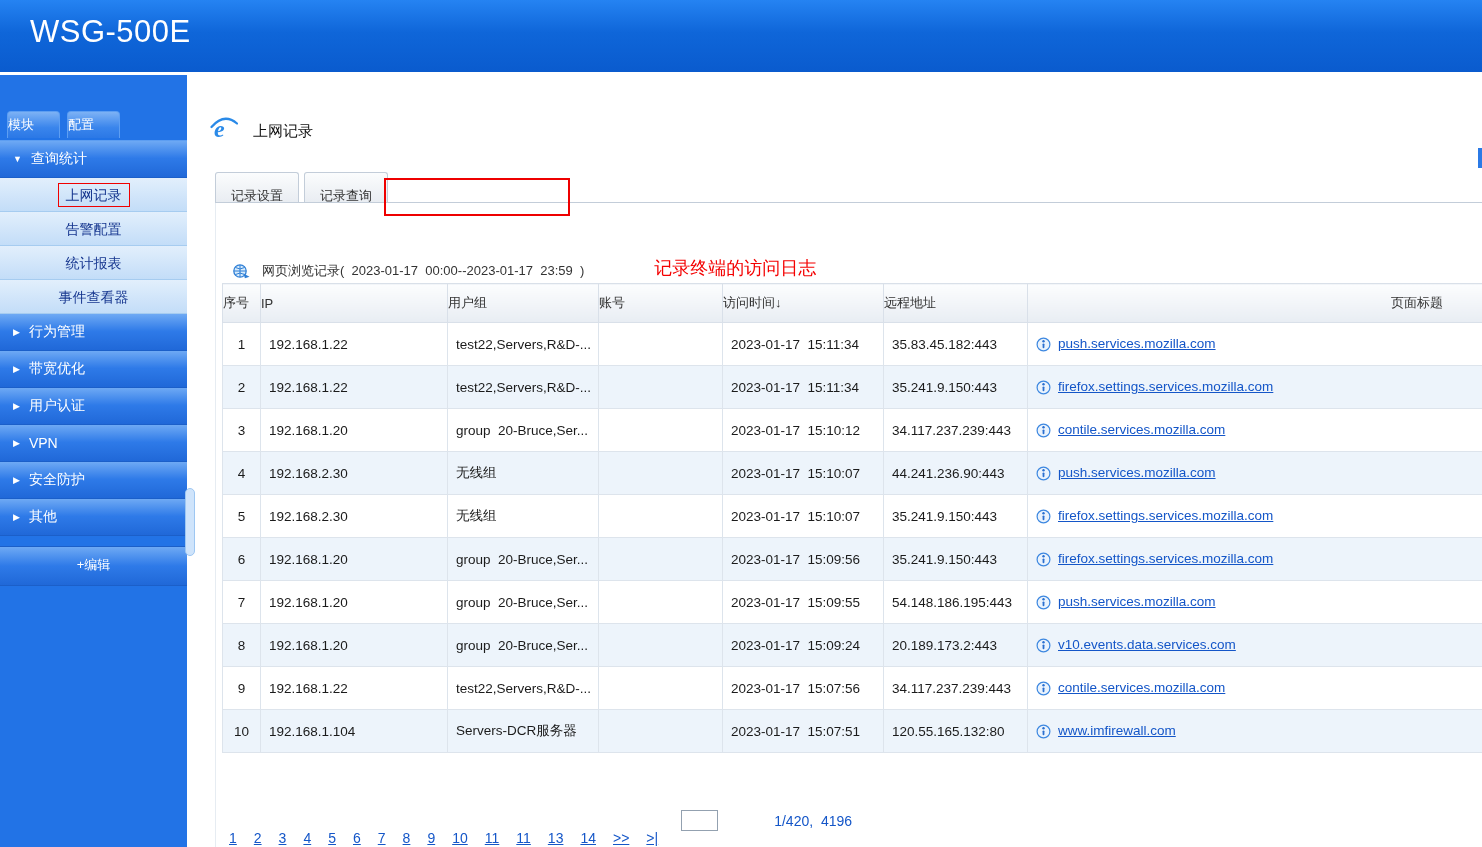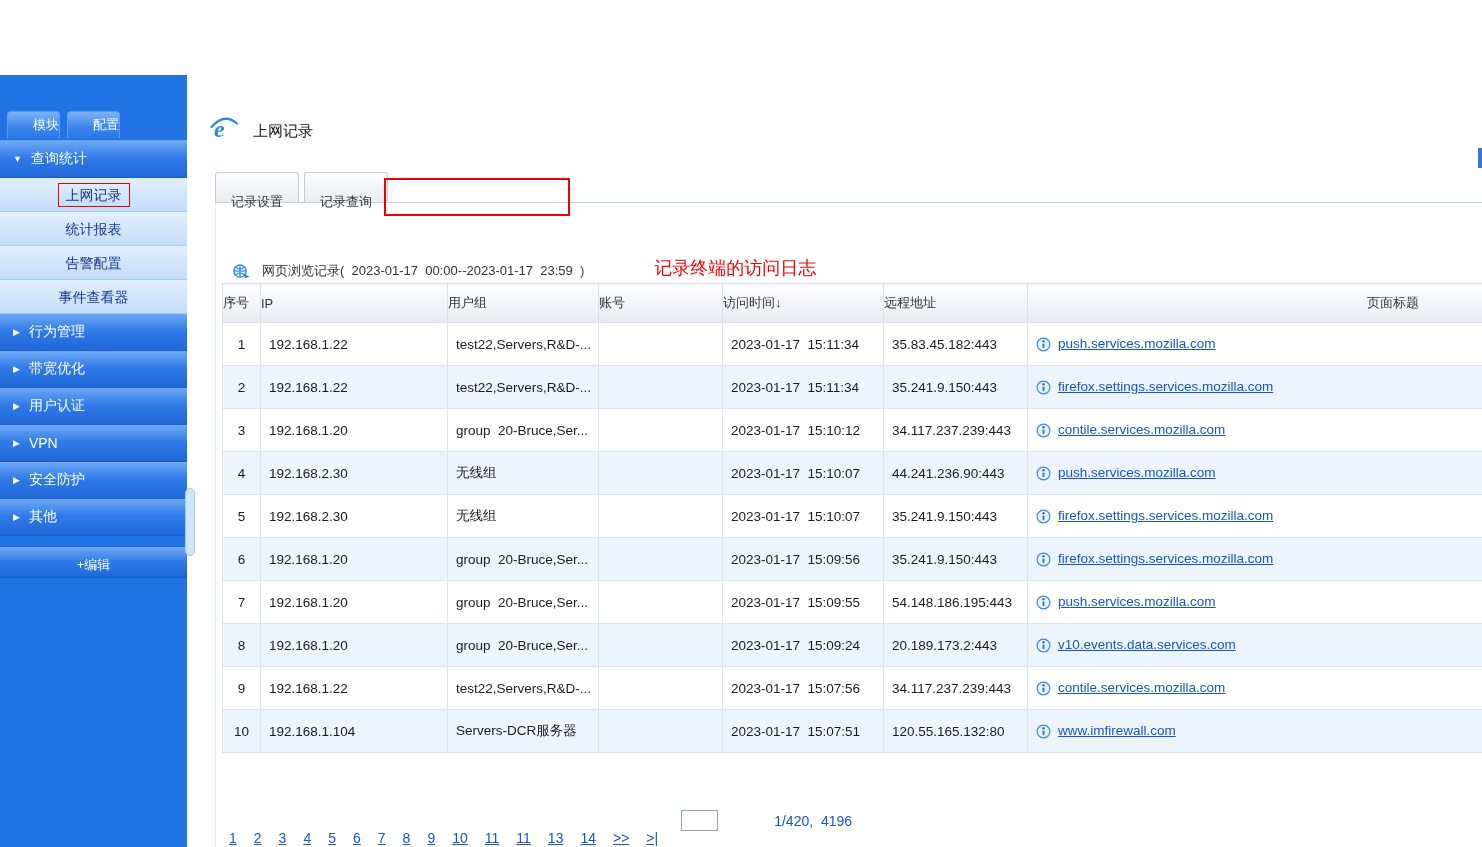--- a/index.html
+++ b/index.html
@@ -9,98 +9,101 @@
   .app{position:relative;width:1482px;height:847px;overflow:hidden;}
 
   
   .topbar{position:absolute;left:0;top:0;right:0;height:72px;
     background:linear-gradient(180deg,#2583f2 0%,#0f66d9 45%,#0a5bce 100%);}
   .topbar h1{color:#fff;font-size:31px;font-weight:500;padding:14px 0 0 30px;letter-spacing:.5px;}
 
   
   .sidebar{position:absolute;left:0;top:72px;width:187px;bottom:0;background:#2273e6;border-top:3px solid #fff;}
   .side-tabs{display:flex;gap:7px;padding:36px 0 0 7px;}
-  .side-tab{width:53px;height:27px;line-height:26px;text-align:right;color:#fff;font-size:13px;
+  .side-tab{width:53px;height:27px;line-height:26px;text-align:left;color:#fff;font-size:13px;
     background:linear-gradient(180deg,#7db2f5,#3a85ec 60%,#2b78e6);
     border:1px solid #5d9ef2;border-bottom:none;border-radius:4px 4px 0 0;cursor:pointer;}
   .menu{border-top:1px solid #5d9ef2;margin-top:2px;}
   .menu-group{height:37px;display:flex;align-items:center;gap:9px;padding-left:13px;color:#fff;font-size:14px;
     background:linear-gradient(180deg,#6ea9f4 0%,#2e7ae8 48%,#2068d8 100%);
     border-bottom:1px solid #1b5fc9;cursor:pointer;}
   .tri{font-size:9px;line-height:1;}
   .submenu-item{height:34px;line-height:34px;text-align:center;font-size:14px;color:#16368f;
     background:linear-gradient(180deg,#e2effc,#c3ddf8);border-bottom:1px solid #a6ccf0;cursor:pointer;}
   .sel-box{display:inline-block;line-height:22px;border:1px solid #f00000;padding:0 7px;}
-  .edit-btn{margin-top:10px;height:32px;line-height:36px;text-align:center;color:#fff;font-size:13px;
+  .edit-btn{margin-top:10px;height:40px;line-height:36px;text-align:center;color:#fff;font-size:13px;
     background:linear-gradient(180deg,#6ea9f4,#2e7ae8 50%,#2068d8);
     border-top:1px solid #1b5fc9;border-bottom:1px solid #1b5fc9;cursor:pointer;}
   .collapse-handle{position:absolute;left:185px;top:413px;width:10px;height:68px;background:#cfe4fb;
     border:1px solid #9ec7f2;border-radius:5px;cursor:pointer;z-index:3;}
 
   
   .content{position:absolute;left:187px;top:72px;right:0;bottom:0;background:#fff;}
   .page-head{position:absolute;top:44px;left:23px;display:flex;align-items:center;gap:15px;}
   .page-title{font-size:15px;color:#111;}
   .edge-accent{position:absolute;right:0;top:76px;width:4px;height:20px;background:#2b7ae6;}
   .panel-left{position:absolute;left:28px;top:131px;bottom:0;width:0;border-left:1px solid #e6ecf2;}
 
   .tabstrip{position:absolute;left:28px;right:0;top:97px;height:34px;display:flex;align-items:flex-end;
     border-bottom:1px solid #c3cdd9;}
-  .tab{height:30px;line-height:29px;padding:14px 15px;font-size:13px;color:#333;
+  .tab{height:30px;line-height:29px;padding:8px 15px;font-size:13px;color:#333;
     background:linear-gradient(180deg,#fbfcfd,#e9edf2);
     border:1px solid #c3cdd9;border-bottom:none;border-radius:3px 3px 0 0;margin-right:5px;cursor:pointer;}
   .tab.active{height:34px;background:#fff;border-top:3px solid #4f94e8;margin-bottom:-1px;
     display:flex;align-items:center;gap:7px;line-height:normal;}
   .tab-close{display:inline-block;width:13px;height:13px;line-height:12px;text-align:center;background:#e53b3b;
     color:#fff;font-size:11px;border-radius:2px;cursor:pointer;}
   .anno-rect{position:absolute;left:197px;top:106px;width:186px;height:38px;border:2px solid #ee0000;
     pointer-events:none;z-index:5;}
 
   .record-line{position:absolute;top:184px;left:45px;display:flex;align-items:flex-end;font-size:13px;color:#333;}
   .record-icon{margin-right:12px;display:inline-flex;}
   .record-text{white-space:pre;}
   .anno-text{margin-left:70px;color:#f40000;font-size:18px;white-space:pre;}
 
   .records{position:absolute;top:211px;left:35px;width:1260px;border-collapse:collapse;table-layout:fixed;font-size:13px;}
   .records th{height:39px;background:linear-gradient(180deg,#fcfdfe,#e8edf3);border:1px solid #d9e0e9;
     font-weight:400;color:#333;text-align:left;font-size:13px;white-space:pre;}
-  .records th.col-title{text-align:right;padding-right:63px;}
+  .records th.col-title{text-align:right;padding-right:39px;}
   .records td{height:43px;border:1px solid #dde4ec;color:#1b1b1b;padding:0 8px;white-space:pre;overflow:hidden;font-size:13.5px;}
   .records tr.alt td{background:#edf4fb;}
   .records td.cell-no{text-align:center;padding:0;}
   .records a{color:#1456c8;text-decoration:underline;}
   .info-ico{display:inline-block;vertical-align:middle;margin-right:7px;line-height:0;}
 
   .pagination{position:absolute;left:42px;top:723px;display:flex;align-items:center;font-size:14px;}
   .pagination a{color:#1456c8;text-decoration:underline;margin-right:17px;}
   .page-input{width:37px;height:21px;border:1px solid #93a1b0;margin:0 16px 0 6px;background:#fff;}
   .page-summary{color:#1456c8;white-space:pre;margin-left:40px;}
 </style>
 </head>
 <body>
 
 <div class="app">
 
+  <header class="topbar">
+    <h1>WSG-500E</h1>
+  </header>
 
   <aside class="sidebar">
     <div class="side-tabs">
       <div class="side-tab">模块</div>
       <div class="side-tab">配置</div>
     </div>
     <nav class="menu">
       <div class="menu-group">
         <span class="tri">▼</span>
         <span>查询统计</span>
       </div>
       <div class="submenu">
         <div class="submenu-item">
           <span class="sel-box">上网记录</span>
         </div>
+        <div class="submenu-item">告警配置</div>
         <div class="submenu-item">统计报表</div>
-        <div class="submenu-item">告警配置</div>
         <div class="submenu-item">事件查看器</div>
       </div>
       <div class="menu-group">
         <span class="tri">▶</span>
         <span>行为管理</span>
       </div>
       <div class="menu-group">
         <span class="tri">▶</span>
         <span>带宽优化</span>
       </div>

